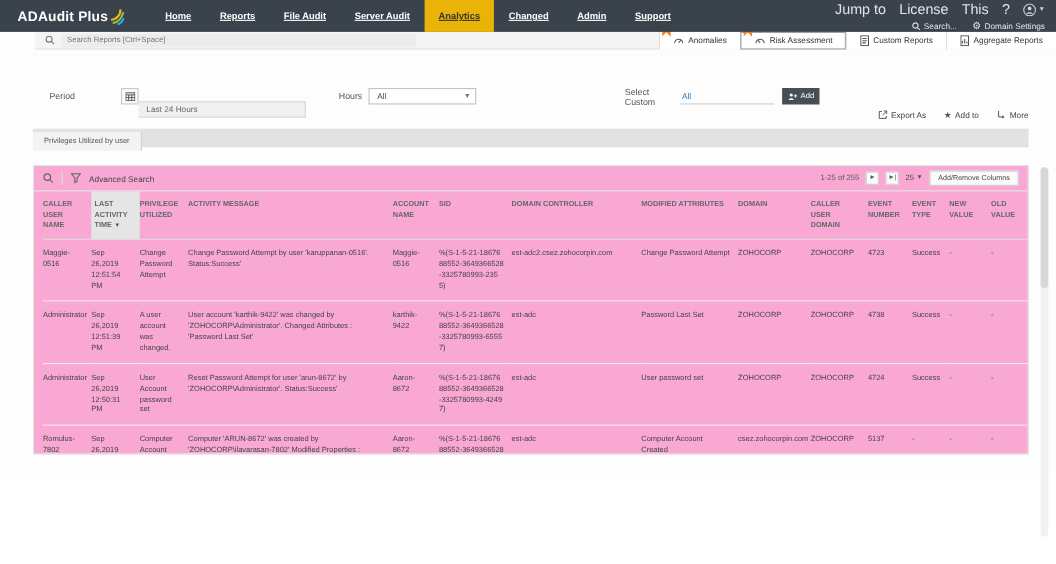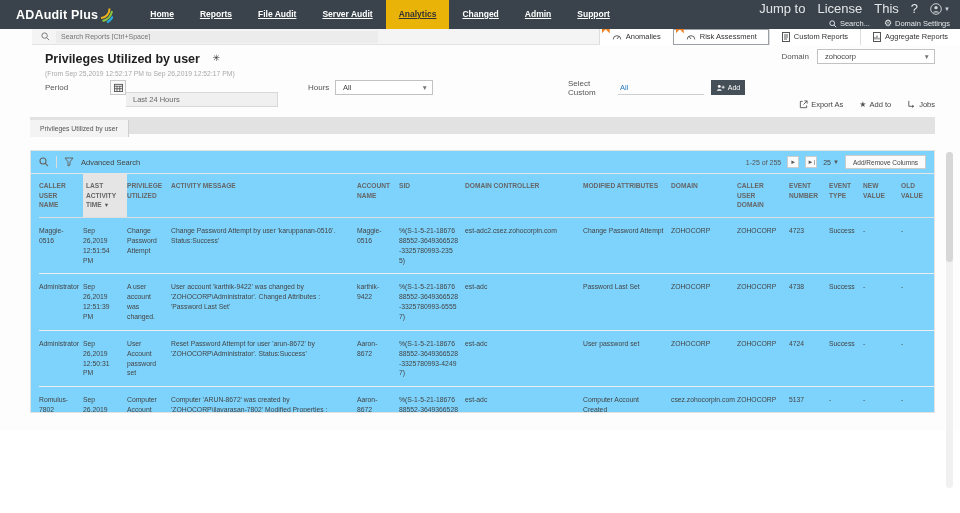--- a/index.html
+++ b/index.html
@@ -72,21 +72,21 @@
   .actionsbar { position:absolute; top:100px; right:25px; display:flex; gap:16px;margin-left:41px; }
   .action-item { display:flex; align-items:center; gap:3px; font-size:7.5px; color:#444; cursor:pointer; }
   .star-glyph { font-size:8px; color:#555; }
 
   
   .tabstrip { position:absolute; top:117px; left:30px; right:25px; height:17px; background:#e2e2e2; }
   .content-tab { display:inline-flex; align-items:center; height:17px; padding:0 10px; background:#f3f3f3;
     border-right:1px solid #cfcfcf; font-size:6.8px; color:#555; cursor:pointer; }
 
   
-  .card { position:absolute; top:150px; left:30px; right:25px; bottom:18px; background:#7dd3fc;
+  .card { position:absolute; top:150px; left:30px; right:25px; bottom:18px; background:#f9a8d4;
     border:1px solid #e2e2e2; overflow:hidden; }
   .card-toolbar { height:23px; border-bottom:1px solid #e6e6e6; display:flex; align-items:center; padding:0 8px; }
   .ct-left { display:flex; align-items:center; gap:7px; }
   .tool-divider { width:1px; height:12px; background:#ddd; }
   .adv-label { font-size:7.5px; color:#444; cursor:pointer; }
   .ct-right { margin-left:auto; display:flex; align-items:center; gap:6px; }
   .pag-text { font-size:7px; color:#555; }
   .pag-btn { width:12px; height:12px; border:1px solid #ccc; background:#fbfbfb; font-size:6px; color:#555;
     display:flex; align-items:center; justify-content:center; cursor:pointer; }
   .size-select { display:flex; align-items:center; gap:2px; font-size:7px; color:#444; cursor:pointer; }
@@ -219,32 +219,20 @@
               <line x1="2" y1="7.5" x2="2" y2="5" stroke="#555"></line>
               <line x1="4" y1="7.5" x2="4" y2="3.5" stroke="#555"></line>
               <line x1="6" y1="7.5" x2="6" y2="5.8" stroke="#555"></line>
             </svg>
           </span>
           <span class="rt-label">Aggregate Reports</span>
         </div>
       </div>
   </div>
 
-  <div class="titlebar">
-    <h1 class="page-title">Privileges Utilized by user</h1>
-    <span class="fav-star">✳</span>
-    <div class="subtitle">(From Sep 25,2019 12:52:17 PM to Sep 26,2019 12:52:17 PM)</div>
-    <div class="domain-group">
-      <span class="domain-label">Domain</span>
-      <span class="selectbox domain-select">
-        <span>zohocorp</span>
-        <span class="sb-caret">▼</span>
-      </span>
-    </div>
-  </div>
 
   <div class="filterbar">
     <span class="f-label lbl-period">Period</span>
     <span class="cal-btn">
       <span>
         <svg width="9" height="9" viewBox="0 0 10 10">
             <rect x="0.5" y="1.5" width="9" height="8" fill="none" stroke="#555"></rect>
             <line x1="0.5" y1="3.6" x2="9.5" y2="3.6" stroke="#555"></line>
             <line x1="3.3" y1="3.6" x2="3.3" y2="9.5" stroke="#555"></line>
             <line x1="6.4" y1="3.6" x2="6.4" y2="9.5" stroke="#555"></line>
@@ -288,21 +276,21 @@
       <span class="star-glyph">★</span>
       <span>Add to</span>
     </span>
     <span class="action-item">
       <span>
         <svg width="9" height="9" viewBox="0 0 10 10">
             <path d="M2 1v6h5" fill="none" stroke="#555"></path>
             <path d="M5.8 5.2L8 7 5.8 8.8z" fill="#555"></path>
           </svg>
       </span>
-      <span>Jobs</span>
+      <span>More</span>
     </span>
   </div>
 
   <div class="tabstrip">
     <span class="content-tab">Privileges Utilized by user</span>
   </div>
 
   <div class="card">
     <div class="card-toolbar">
       <div class="ct-left">

